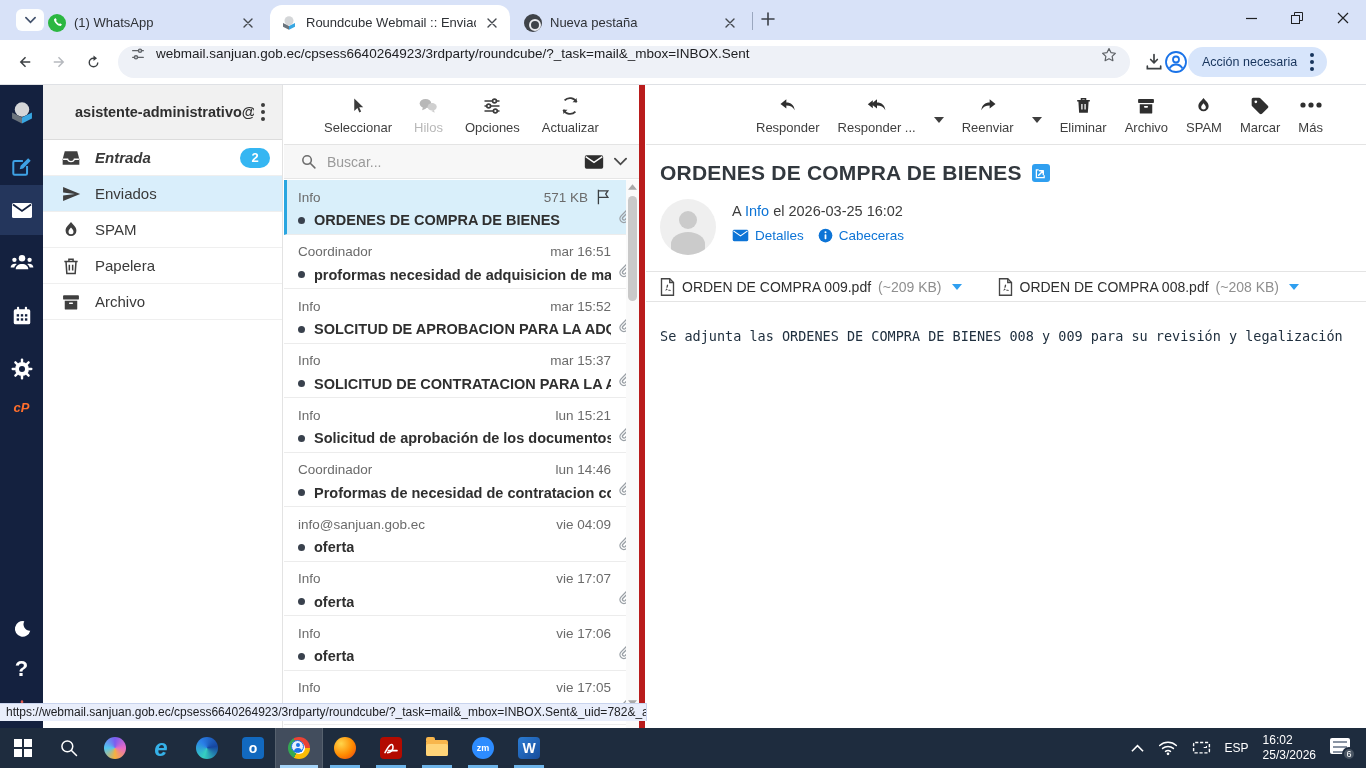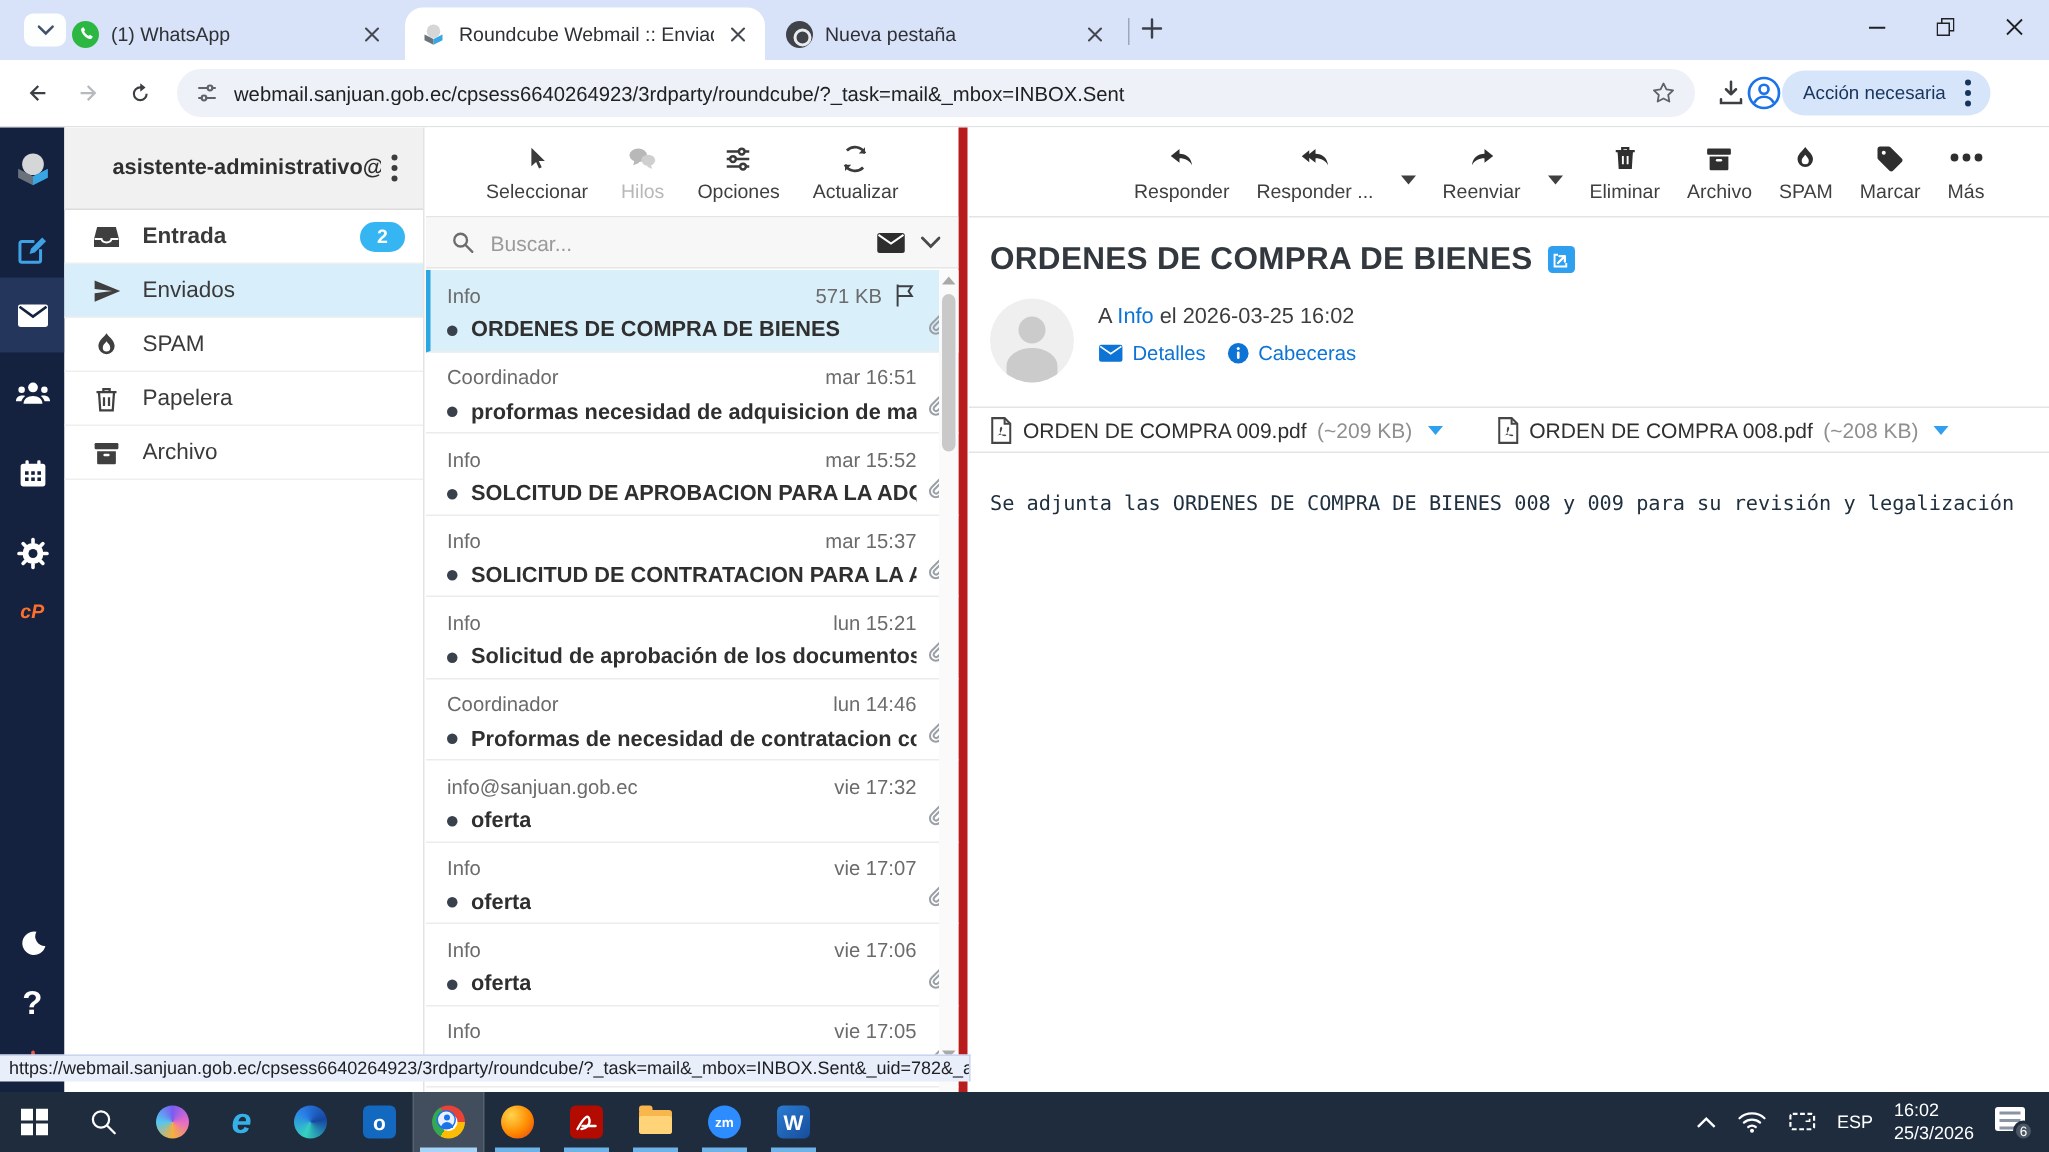--- a/index.html
+++ b/index.html
@@ -19,21 +19,21 @@
   .winbtn { width:46px; height:36px; display:flex; align-items:center; justify-content:center; color:#202124; }
 
   .favicon { width:18px; height:18px; flex:none; position:relative; }
   .fav-wa { background:#2bb741; border-radius:50%; }
   .fav-chromedark { background:#3f4349; border-radius:50%; }
   .fav-chromedark::after { content:""; position:absolute; left:5px; top:5px; width:8px; height:8px; border:2px solid #e9eaee; border-radius:50%; }
 
   .toolbar { position:absolute; left:0; top:40px; width:1366px; height:45px; background:#fff; border-bottom:1px solid #dfe1e5; display:flex; align-items:center; }
   .navbtn { width:34px; height:34px; display:flex; align-items:center; justify-content:center; border-radius:50%; color:#3c4043; flex:none; }
   .navbtn.disabled { color:#b6b9be; }
-  .omnibox { height:32px; width:1012px; margin-left:8px; background:#eef1f7; border-radius:16px; display:flex; align-items:center; padding:0 12px; }
+  .omnibox { height:32px; width:1012px; margin-left:8px; background:#eef1f7; border-radius:16px; display:flex; padding:0 12px; }
   .omnibox .url { font-size:13.5px; color:#202124; white-space:nowrap; overflow:hidden; flex:1; margin-left:10px; }
   .right-tools { display:flex; align-items:center; margin-left:14px; }
   .action-pill { height:30px; background:#d7e5fb; border-radius:15px; display:flex; align-items:center; padding:0 6px 0 14px; gap:6px; }
   .action-pill .lbl { font-size:12.5px; color:#17345c; white-space:nowrap; }
 
   
   #app { position:absolute; left:0; top:85px; width:1366px; height:643px; background:#fff; }
 
   .rail { position:absolute; left:0; top:0; width:43px; height:643px; background:#14213f; }
   .rail-item { position:absolute; left:0; width:43px; height:44px; display:flex; align-items:center; justify-content:center; color:#fff; }
@@ -41,21 +41,21 @@
   .cp-logo { color:#ff6f2c; font-weight:bold; font-style:italic; font-size:13px; }
 
   .folderpane { position:absolute; left:43px; top:0; width:240px; height:643px; background:#fff; border-right:1px solid #e3e3e3; }
   .acct { height:55px; background:#f1f1f1; border-bottom:1px solid #dcdcdc; display:flex; align-items:center; padding:0 10px 0 32px; }
   .acct .name { font-size:14.5px; font-weight:bold; color:#2f2f2f; white-space:nowrap; overflow:hidden; flex:1; }
   .kebab { width:18px; display:flex; flex-direction:column; align-items:center; gap:3px; }
   .kebab i { width:4px; height:4px; border-radius:50%; background:#3d3d3d; }
   .folder { height:36px; display:flex; align-items:center; padding:0 12px 0 18px; border-bottom:1px solid #efefef; color:#3a3a3a; }
   .folder .ficon { width:20px; height:20px; color:#3f3f3f; flex:none; }
   .folder .flabel { font-size:15px; margin-left:14px; flex:1; white-space:nowrap; overflow:hidden; }
-  .folder.first .flabel { font-weight:bold; }
+  .folder.first .flabel { font-weight:bold;font-style:italic; }
   .folder.selected { background:#d9eefb; }
   .badge { min-width:30px; height:20px; border-radius:10px; background:#35b6f2; color:#fff; font-size:13px; font-weight:bold; display:flex; align-items:center; justify-content:center; padding:0 8px; }
 
   .listpane { position:absolute; left:284px; top:0; width:361px; height:643px; background:#fff; border-right:6px solid #b91c1c; overflow:hidden; }
   .list-toolbar { height:60px; border-bottom:1px solid #e4e4e4; display:flex; align-items:center; justify-content:center; gap:22px; }
   .tbtn { display:flex; flex-direction:column; align-items:center; gap:4px; color:#3b3b3b; }
   .tbtn .ticon { height:22px; display:flex; align-items:flex-end; }
   .tbtn .tlabel { font-size:13px; color:#3f3f3f; white-space:nowrap; }
   .tbtn.disabled, .tbtn.disabled .tlabel { color:#b8b8b8; }
   .searchrow { height:34px; background:#f7f7f7; border-bottom:1px solid #e6e6e6; display:flex; align-items:center; padding:0 12px 0 16px; gap:10px; }
@@ -539,21 +539,21 @@
             <span class="subj">Proformas de necesidad de contratacion co...</span>
           </div>
           <svg class="clip" width="17" height="17" viewBox="0 0 24 24">
             <path d="M21.4 11.1l-9.2 9.2a5.5 5.5 0 01-7.8-7.8l9.2-9.2a3.9 3.9 0 015.5 5.5l-9.2 9.2a2.3 2.3 0 01-3.2-3.2l8.5-8.5" fill="none" stroke="currentColor" stroke-width="1.9" stroke-linecap="round"></path>
           </svg>
         </div>
 
         <div class="msg-row">
           <div class="m1">
             <span class="sender">info@sanjuan.gob.ec</span>
-            <span class="meta">vie 17:32</span>
+            <span class="meta">vie 04:09</span>
 
           </div>
           <div class="m2">
             <span class="dot"></span>
             <span class="subj">oferta</span>
           </div>
           <svg class="clip" width="17" height="17" viewBox="0 0 24 24">
             <path d="M21.4 11.1l-9.2 9.2a5.5 5.5 0 01-7.8-7.8l9.2-9.2a3.9 3.9 0 015.5 5.5l-9.2 9.2a2.3 2.3 0 01-3.2-3.2l8.5-8.5" fill="none" stroke="currentColor" stroke-width="1.9" stroke-linecap="round"></path>
           </svg>
         </div>

